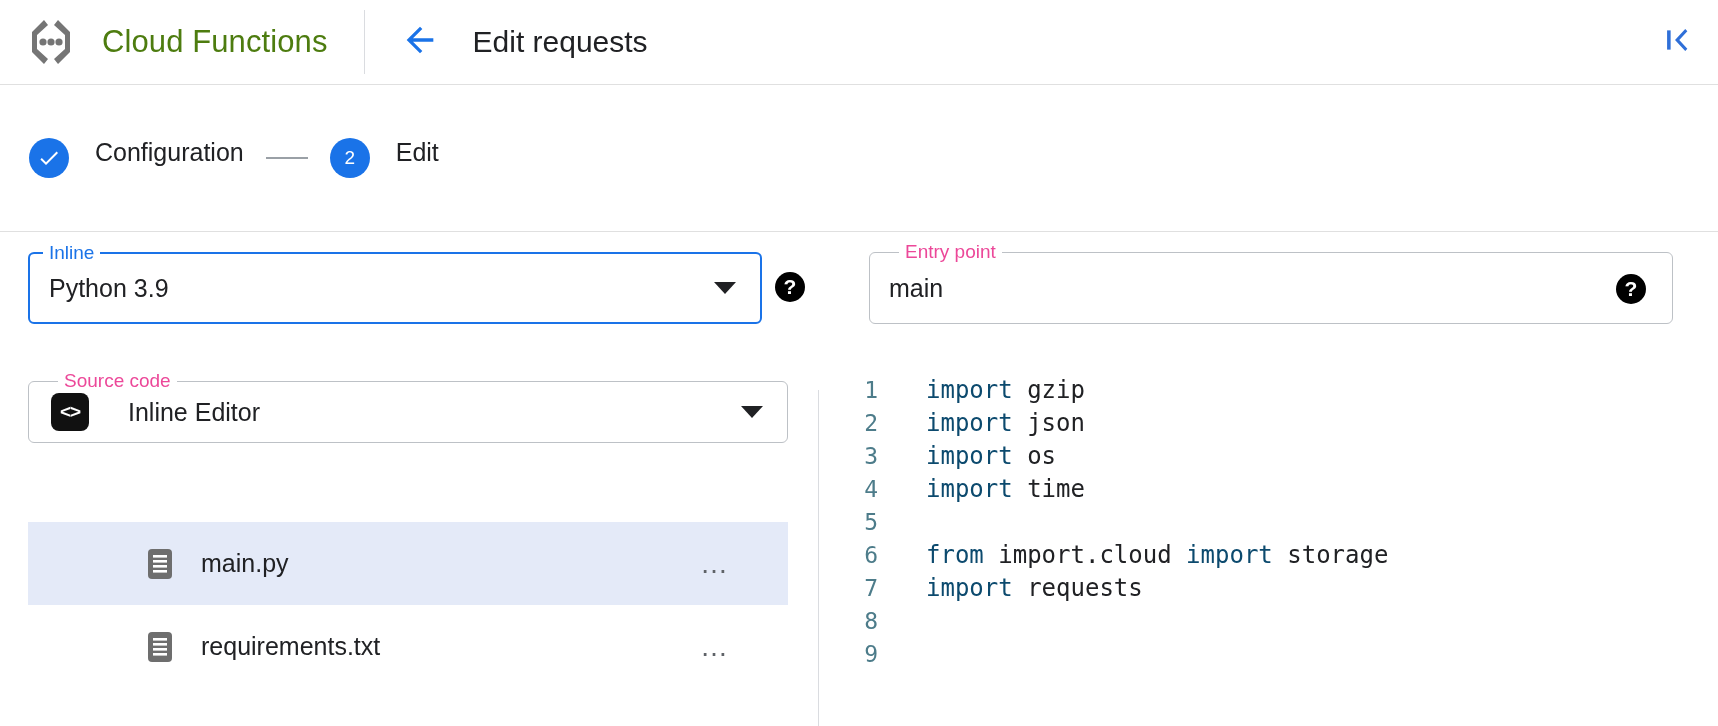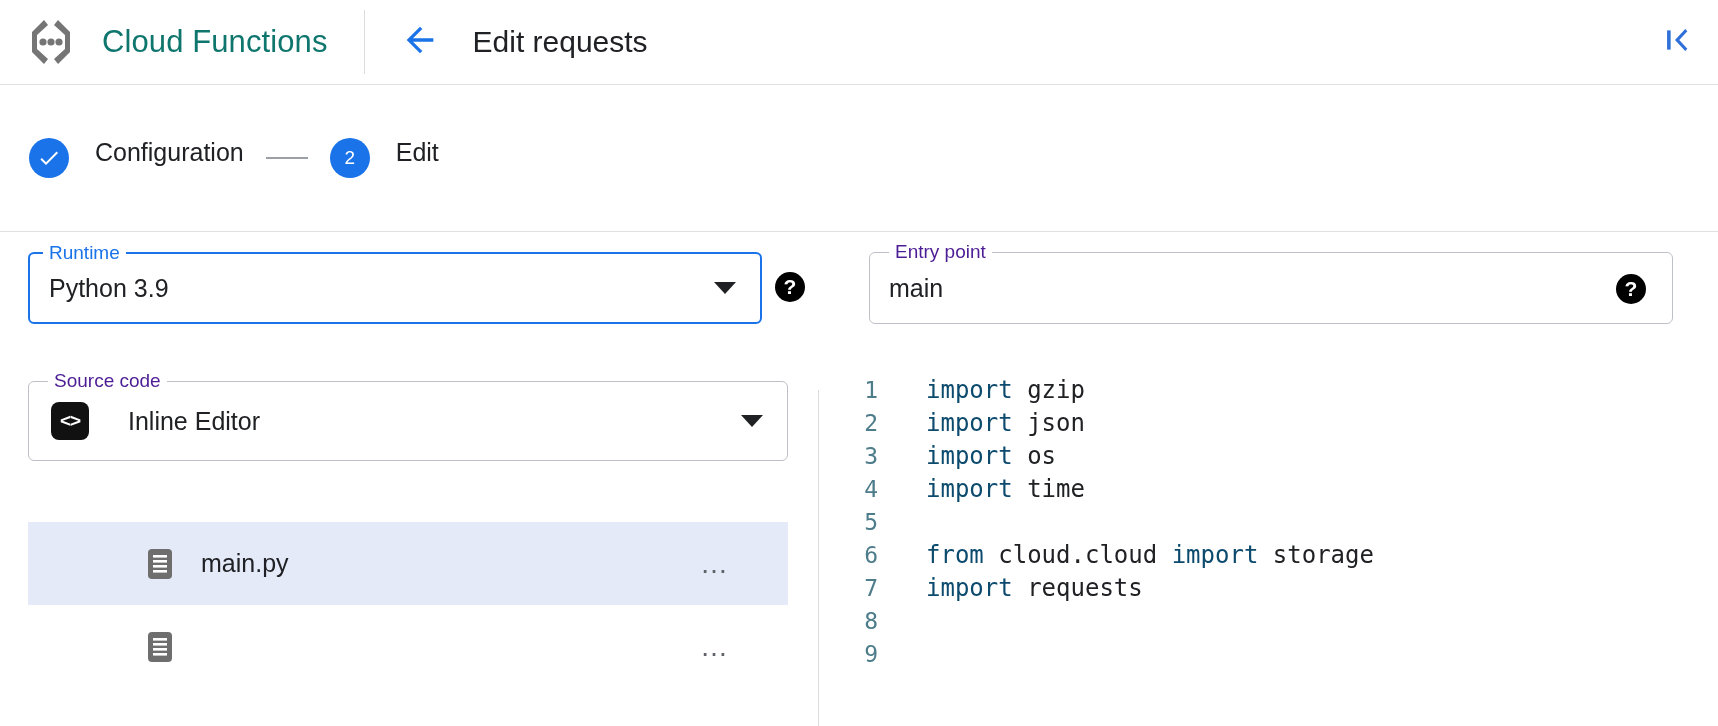--- a/index.html
+++ b/index.html
@@ -27,21 +27,21 @@
     margin-left: 24px;
     width: 54px; height: 54px;
     position: relative;
     flex: none;
   }
   #product-logo svg { display: block; }
   #product-title {
     margin-left: 24px;
     font-size: 31px;
     font-weight: 400;
-    color: #0f766e;
+    color: #4d7c0f;
     letter-spacing: 0.1px;
     white-space: nowrap;
   }
   #header-divider {
     width: 1px; height: 64px;
     background: #dadce0;
     margin-left: 36px;
     flex: none;
   }
   #back-button {
@@ -107,26 +107,26 @@
     position: absolute;
     border: 1px solid #bdc1c6;
     border-radius: 6px;
     background: #fff;
   }
   .field.focused {
     border: 2px solid #1a73e8;
   }
   .field-legend {
     position: absolute;
-    top: -12px; left: 19px;
+    top: -12px; left: 29px;
     background: #fff;
     padding: 0 6px;
     font-size: 19px;
     line-height: 22px;
-    color: #4c1d95;
+    color: #ec4899;
     white-space: nowrap;
   }
   .field.focused .field-legend { color: #1a73e8; left: 13px; }
   .field-value {
     position: absolute;
     left: 19px; top: 50%;
     transform: translateY(-50%);
     font-size: 25px;
     color: #202124;
     white-space: nowrap;
@@ -155,21 +155,21 @@
 
   
   #runtime-field { left: 28px; top: 19px; width: 734px; height: 72px; }
   #runtime-help { left: 775px; top: 39px; }
 
   
   #entrypoint-field { left: 869px; top: 19px; width: 804px; height: 72px; }
   #entrypoint-help { right: 26px; top: 21px; }
 
   
-  #sourcecode-field { left: 28px; top: 148px; width: 760px; height: 80px; }
+  #sourcecode-field { left: 28px; top: 148px; width: 760px; height: 62px; }
   #source-code-icon {
     position: absolute;
     left: 22px; top: 50%;
     transform: translateY(-50%);
     width: 38px; height: 38px;
     border-radius: 8px;
     background: #111;
     color: #fff;
     display: flex; align-items: center; justify-content: center;
     font-size: 19px; font-weight: 700;
@@ -297,21 +297,21 @@
 
   <div class="step" id="step-code">
     <div class="step-circle">2</div>
     <div class="step-label">Edit</div>
   </div>
 </div>
 
 <div id="content">
 
   <div class="field focused" id="runtime-field">
-    <span class="field-legend">Runtime</span>
+    <span class="field-legend">Inline</span>
     <span class="field-value">Python 3.9</span>
     <span class="caret-down"></span>
   </div>
   <span class="help-icon" id="runtime-help">?</span>
 
   <div class="field" id="entrypoint-field">
     <span class="field-legend">Entry point</span>
     <span class="field-value">main</span>
     <span class="help-icon" id="entrypoint-help">?</span>
   </div>
@@ -341,30 +341,31 @@
   <div class="file-row">
     <span class="doc-icon">
       <svg width="26" height="32" viewBox="0 0 26 32">
         <rect x="1" y="1" width="24" height="30" rx="4" fill="#6e6e6e"></rect>
         <rect x="6" y="7" width="14" height="2.6" fill="#ffffff"></rect>
         <rect x="6" y="12" width="14" height="2.6" fill="#ffffff"></rect>
         <rect x="6" y="17" width="14" height="2.6" fill="#ffffff"></rect>
         <rect x="6" y="22" width="14" height="2.6" fill="#ffffff"></rect>
       </svg>
     </span>
+    <span class="file-name">requirements.txt</span>
     <span class="file-menu">…</span>
   </div>
 </div>
 
   <div id="editor-divider"></div>
 
   <div id="code-editor">
       <div class="code-line"><span class="line-no">1</span><span class="line-code"><span class="kw">import</span><span class="id"> gzip</span></span></div>
       <div class="code-line"><span class="line-no">2</span><span class="line-code"><span class="kw">import</span><span class="id"> json</span></span></div>
       <div class="code-line"><span class="line-no">3</span><span class="line-code"><span class="kw">import</span><span class="id"> os</span></span></div>
       <div class="code-line"><span class="line-no">4</span><span class="line-code"><span class="kw">import</span><span class="id"> time</span></span></div>
       <div class="code-line"><span class="line-no">5</span><span class="line-code"></span></div>
-      <div class="code-line"><span class="line-no">6</span><span class="line-code"><span class="kw">from</span><span class="id"> cloud.cloud </span><span class="kw">import</span><span class="id"> storage</span></span></div>
+      <div class="code-line"><span class="line-no">6</span><span class="line-code"><span class="kw">from</span><span class="id"> import.cloud </span><span class="kw">import</span><span class="id"> storage</span></span></div>
       <div class="code-line"><span class="line-no">7</span><span class="line-code"><span class="kw">import</span><span class="id"> requests</span></span></div>
       <div class="code-line"><span class="line-no">8</span><span class="line-code"></span></div>
       <div class="code-line"><span class="line-no">9</span><span class="line-code"></span></div>
     </div>
 </div>
 
 </body></html>

